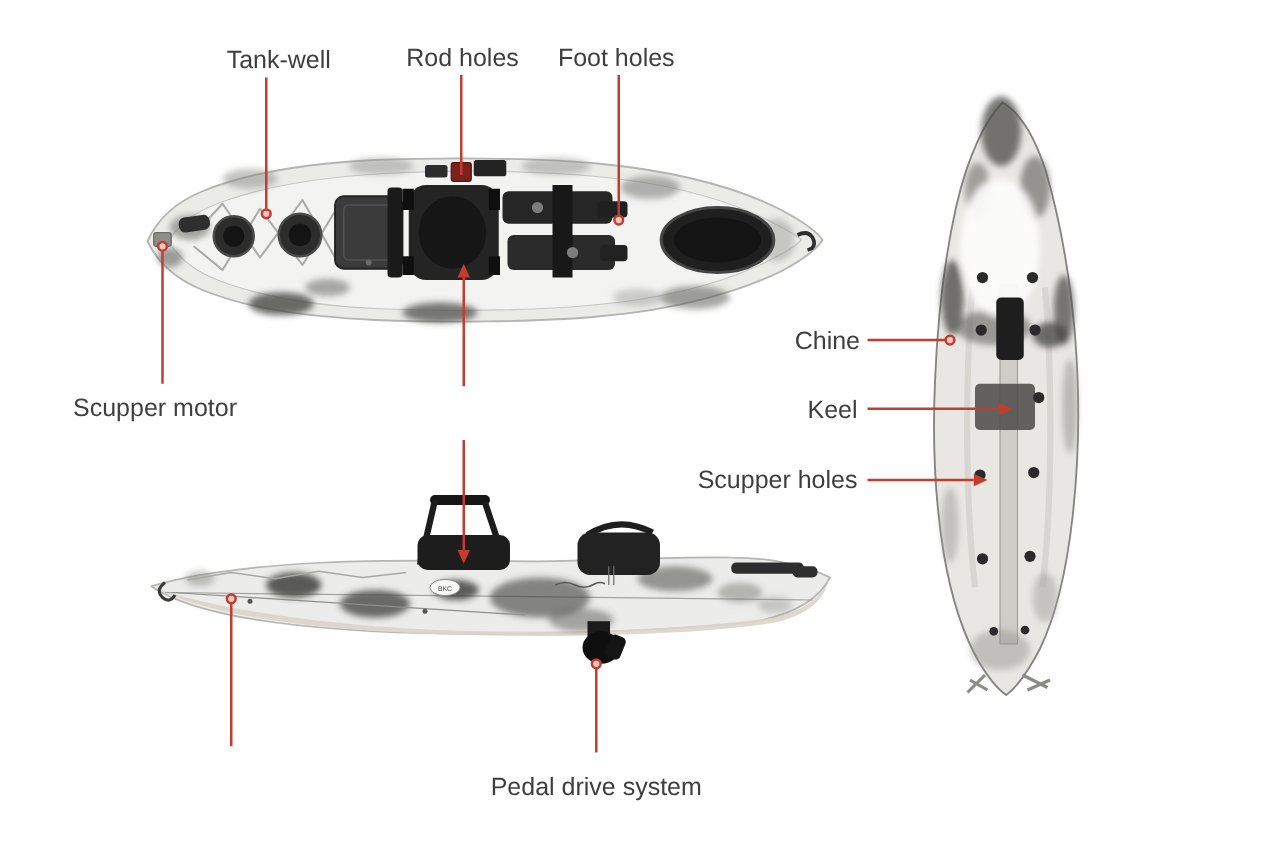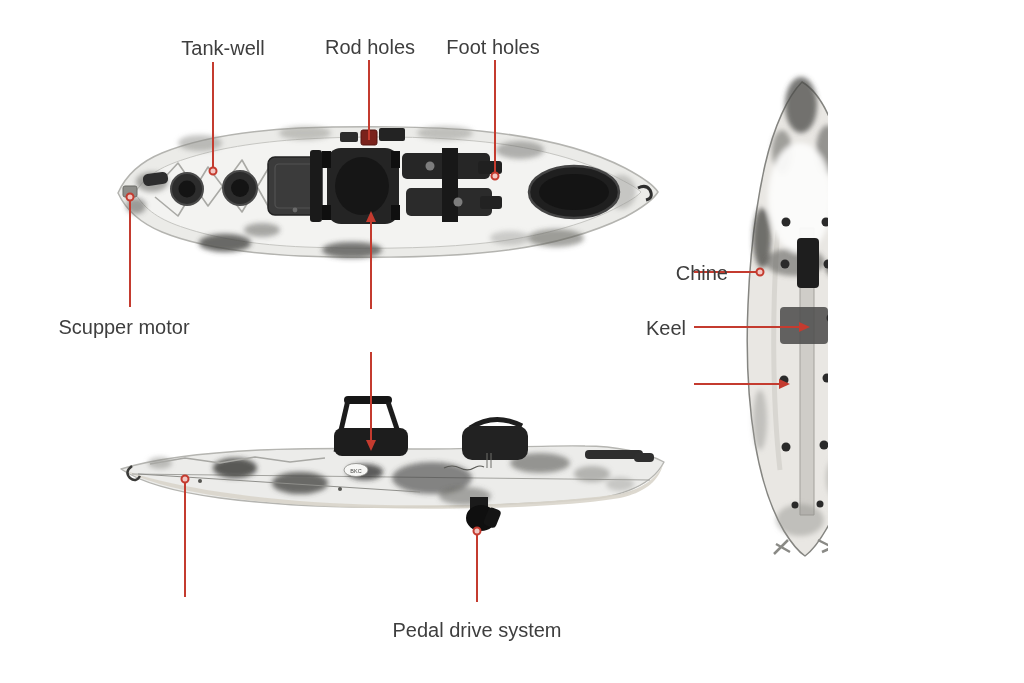--- a/index.html
+++ b/index.html
@@ -1,17 +1,17 @@
 <!DOCTYPE html>
 <html><head>
 <meta charset="utf-8">
 <style>
   html,body{margin:0;padding:0;background:#ffffff;}
   #stage{
-    position:relative;width:828px;height:683px;background:#ffffff;
+    position:relative;width:1024px;height:683px;background:#ffffff;
     font-family:"Liberation Sans","DejaVu Sans",sans-serif;overflow:hidden;
   }
   #art{position:absolute;left:0;top:0;}
   .label{
     position:absolute;font-size:20px;line-height:24px;color:#3e3e3e;
     white-space:nowrap;user-select:none;
   }
   .center{transform:translateX(-50%);text-align:center;}
   .rightal{transform:translateX(-100%);text-align:right;}
   .twoline{line-height:27px;}
@@ -279,16 +279,17 @@
 <div class="label center" style="left:223px;top:36px;">Tank-well</div>
 <div class="label center" style="left:370px;top:35px;">Rod holes</div>
 <div class="label center" style="left:493px;top:35px;">Foot holes</div>
 
 <div class="label center twoline" style="left:124px;top:314px;">
   <div>Scupper motor</div>
 </div>
 
 <div class="label center" style="left:477px;top:618px;">Pedal drive system</div>
 
-<div class="label rightal" style="left:728px;top:261px;">Chine</div>
+<div class="label rightal" style="left:688px;top:261px;">Chine</div>
 <div class="label rightal" style="left:686px;top:316px;">Keel</div>
+<div class="label rightal" style="left:686px;top:372px;">Scupper holes</div>
 
 </div>
 
 </body></html>

